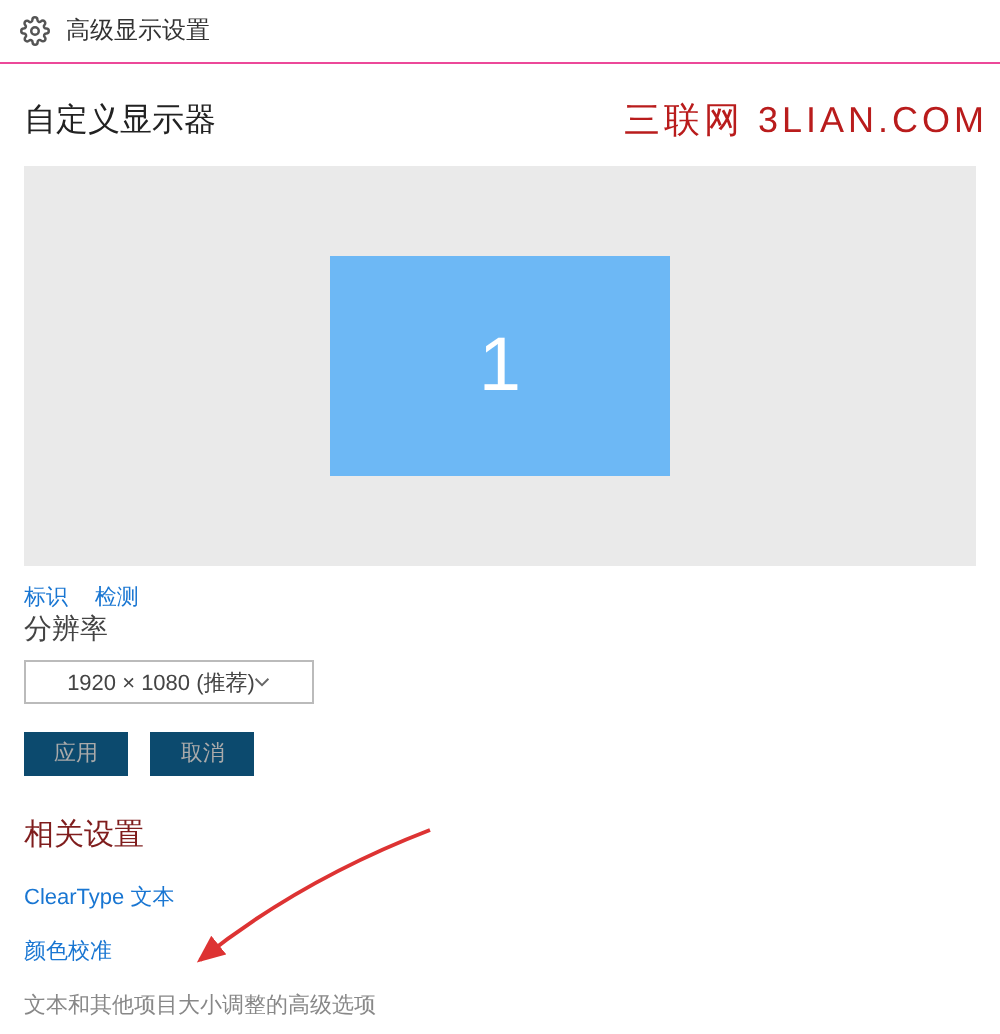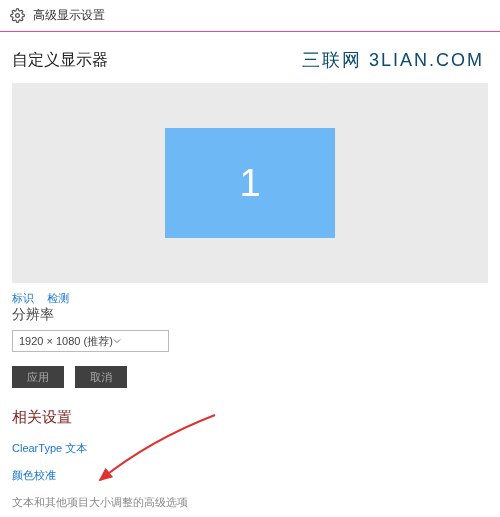--- a/index.html
+++ b/index.html
@@ -7,28 +7,28 @@
     .header { display: flex; align-items: center; padding: 7px 10px; border-bottom: 1px solid #ec4899; }
     .gear { width: 15px; height: 15px; margin-right: 8px; color: #555; }
     .header-title { font-size: 12px; color: #333; }
     .content { padding: 18px 12px 10px 12px; }
     .section-title { font-size: 16px; color: #222; margin-bottom: 12px; }
     .display-box { background: #eaeaea; width: 100%; height: 200px; display: flex; align-items: center; justify-content: center; margin-bottom: 8px; }
     .monitor { width: 170px; height: 110px; background: #6db8f5; display: flex; align-items: center; justify-content: center; color: #fff; font-size: 38px; font-weight: 300; }
     .links-row { margin-top: 6px; }
     .links-row a { color: #1976d2; font-size: 11px; text-decoration: none; margin-right: 10px; cursor: pointer; }
     .label-text { font-size: 14px; color: #444; margin-bottom: 6px; }
-    .select-box { width: 157px; height: 22px; border: 1px solid #bbb; display: flex; align-items: center; justify-content: flex-start; padding: 0 6px; font-size: 11px; color: #444; margin-bottom: 14px; cursor: pointer; background: #fff; }
+    .select-box { width: 145px; height: 22px; border: 1px solid #bbb; display: flex; align-items: center; justify-content: center; padding: 0 6px; font-size: 11px; color: #444; margin-bottom: 14px; cursor: pointer; background: #fff; }
     .chevron { width: 8px; height: 8px; }
     .buttons-row { margin-bottom: 20px; }
-    .btn { display: inline-block; width: 52px; height: 22px; background: #404040; color: #aaa; font-size: 11px; text-align: center; line-height: 22px; margin-right: 8px; border: none; cursor: pointer; }
+    .btn { display: inline-block; width: 52px; height: 22px; background: #0c4a6e; color: #aaa; font-size: 11px; text-align: center; line-height: 22px; margin-right: 8px; border: none; cursor: pointer; }
     .related-title { font-size: 15px; color: #7f1d1d; margin-bottom: 14px; }
     .link-item { display: block; color: #1976d2; font-size: 11px; text-decoration: none; margin-bottom: 12px; cursor: pointer; }
     .link-item.muted { color: #888; }
-    .watermark { position: absolute; top: 48px; right: 16px; color: #0c4a6e; font-size: 18px; letter-spacing: 2px; font-weight: 300; pointer-events: none; }
+    .watermark { position: absolute; top: 48px; right: 6px; color: #b91c1c; font-size: 18px; letter-spacing: 2px; font-weight: 300; pointer-events: none; }
     .arrow { position: absolute; top: 410px; left: 90px; width: 130px; height: 80px; pointer-events: none; }
   </style>
 </head>
 <body>
 
 <div class="header">
   <svg class="gear" viewBox="0 0 24 24" fill="none" stroke="currentColor" stroke-width="2">
     <circle cx="12" cy="12" r="3"></circle>
     <path d="M19.4 15a1.65 1.65 0 0 0 .33 1.82l.06.06a2 2 0 1 1-2.83 2.83l-.06-.06a1.65 1.65 0 0 0-1.82-.33 1.65 1.65 0 0 0-1 1.51V21a2 2 0 1 1-4 0v-.09a1.65 1.65 0 0 0-1-1.51 1.65 1.65 0 0 0-1.82.33l-.06.06a2 2 0 1 1-2.83-2.83l.06-.06a1.65 1.65 0 0 0 .33-1.82 1.65 1.65 0 0 0-1.51-1H3a2 2 0 1 1 0-4h.09a1.65 1.65 0 0 0 1.51-1 1.65 1.65 0 0 0-.33-1.82l-.06-.06a2 2 0 1 1 2.83-2.83l.06.06a1.65 1.65 0 0 0 1.82.33h0a1.65 1.65 0 0 0 1-1.51V3a2 2 0 1 1 4 0v.09a1.65 1.65 0 0 0 1 1.51h0a1.65 1.65 0 0 0 1.82-.33l.06-.06a2 2 0 1 1 2.83 2.83l-.06.06a1.65 1.65 0 0 0-.33 1.82v0a1.65 1.65 0 0 0 1.51 1H21a2 2 0 1 1 0 4h-.09a1.65 1.65 0 0 0-1.51 1z"></path>
   </svg>

